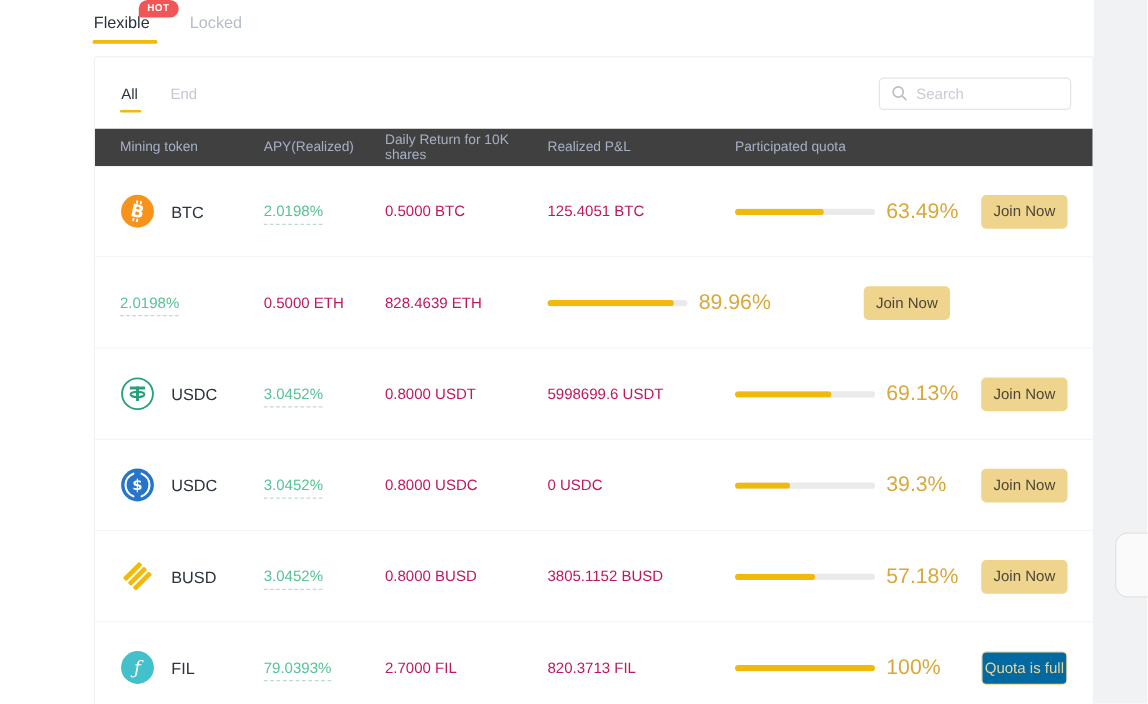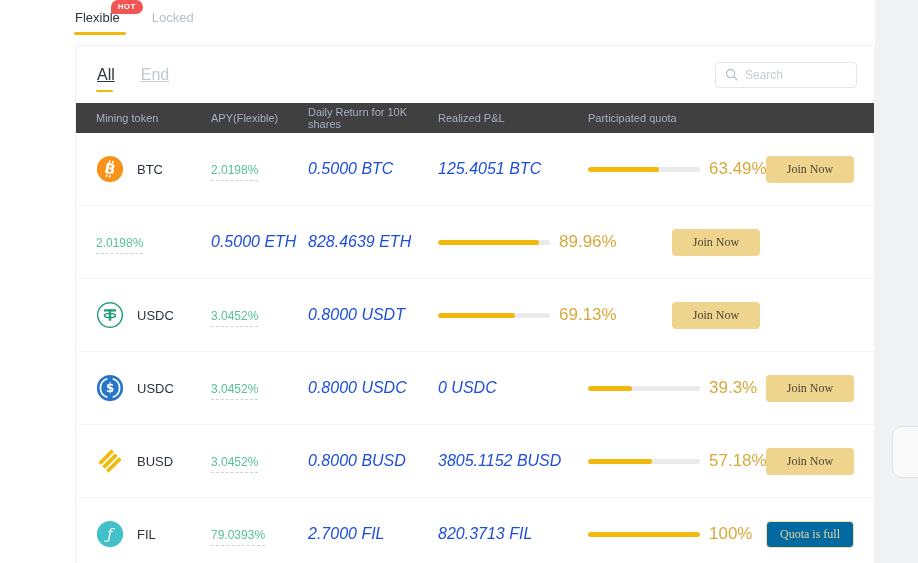--- a/index.html
+++ b/index.html
@@ -44,30 +44,30 @@
     position:absolute; left:75px; top:45px; width:800px; height:600px;
     background:#fff; border:1px solid #eff1f3; border-radius:2px;
   }
 
   
   .toolbar {
     height:57px; display:flex; align-items:center; justify-content:space-between;
     padding:0 17px 0 20px;
   }
   .filters { display:flex; gap:24px; align-items:center; }
-  .filter { font-size:16px; padding:6px 1px; position:relative; cursor:pointer;text-decoration:underline; }
+  .filter { font-size:12px; padding:6px 1px; position:relative; cursor:pointer; }
   .filter.active { color:#2c333d; }
   .filter.active::after {
     content:""; position:absolute; left:0; bottom:-2px; width:17px; height:2px;
     background:var(--accent-yellow); border-radius:2px;
   }
   .filter.inactive { color:#c2c8d1; }
 
   .search-box {
-    width:142px; height:26px; border:1px solid #e2e5e9; border-radius:4px;
+    width:154px; height:26px; border:1px solid #e2e5e9; border-radius:4px;
     display:flex; align-items:center; gap:7px; padding:0 9px; background:#fff;
   }
   .search-box svg { flex:0 0 auto; }
   .search-box input {
     border:none; outline:none; width:100%; font-size:12px;
     font-family:"Liberation Sans", sans-serif; color:#444;
   }
   .search-box input::placeholder { color:#c7ccd4; }
 
   
@@ -84,30 +84,30 @@
   .row { height:73px; border-bottom:1px solid #f2f3f5; background:#fff; }
   .token-cell { display:flex; align-items:center; gap:13px; }
   .coin { width:28px; height:28px; display:inline-block; }
   .coin svg { width:28px; height:28px; display:block; }
   .token-name { font-size:13px; color:#2c333d; }
   .apy-wrap { justify-self:start; }
   .apy-val {
     font-size:12px; color:var(--apy-green);
     border-bottom:1px dashed #c3d9cf; padding-bottom:3px; cursor:pointer;
   }
-  .daily, .pnl { font-size:16px; color:#1d4ed8;font-style:italic; }
+  .daily, .pnl { font-size:12px; color:#be185d; }
   .quota { display:flex; align-items:center; gap:9px; padding-right:12px; }
   .bar { flex:0 0 112px; height:5px; background:#e9eaec; border-radius:3px; overflow:hidden; }
   .fill { height:100%; background:var(--accent-yellow); border-radius:3px; }
   .pct { flex:1; text-align:right; font-size:17px; color:var(--quota-percent-gold); white-space:nowrap; }
   .actions { text-align:right; }
   .join {
-    width:88px; height:27px; border:none; border-radius:4px;
+    width:69px; height:27px; border:none; border-radius:4px;
     background:var(--join-button-bg); color:var(--join-button-text);
-    font-size:12px; font-family:Liberation Serif, serif; cursor:pointer;
+    font-size:12px; font-family:Liberation Sans, sans-serif; cursor:pointer;
   }
   .join.full {
     background:#0369a1; border:1px solid var(--quota-full-border);
     color:var(--quota-full-text); cursor:default;
   }
 </style>
 </head>
 <body>
 
 <div class="stage">
@@ -134,21 +134,21 @@
         <svg width="13" height="13" viewBox="0 0 14 14" fill="none">
           <circle cx="6" cy="6" r="4.4" stroke="#b9c0ca" stroke-width="1.4"></circle>
           <line x1="9.4" y1="9.4" x2="12.6" y2="12.6" stroke="#b9c0ca" stroke-width="1.4" stroke-linecap="round"></line>
         </svg>
         <input type="text" placeholder="Search" style="">
       </div>
     </div>
 
     <div class="grid-row thead">
       <div>Mining token</div>
-      <div>APY(Flexible)</div>
+      <div>APY(Realized)</div>
       <div>Daily Return for 10K shares</div>
       <div>Realized P&amp;L</div>
       <div>Participated quota</div>
       <div></div>
     </div>
 
     <div>
         <div class="grid-row row">
     <div class="token-cell">
       <span class="coin">
@@ -199,20 +199,21 @@
                 <circle cx="16" cy="16" r="14.1" fill="#fff" stroke="var(--usdt)" stroke-width="1.7"></circle>
                 <rect x="9" y="9.4" width="14" height="2.7" fill="var(--usdt)"></rect>
                 <rect x="14.65" y="9.4" width="2.7" height="13.2" fill="var(--usdt)"></rect>
                 <ellipse cx="16" cy="16.6" rx="6.3" ry="2.4" fill="none" stroke="var(--usdt)" stroke-width="1.8"></ellipse>
               </svg>
             </span>
       <span class="token-name">USDC</span>
     </div>
     <div class="apy-wrap"><span class="apy-val">3.0452%</span></div>
     <div class="daily">0.8000 USDT</div>
+    <div class="pnl">5998699.6 USDT</div>
     <div class="quota">
       <div class="bar">
         <div class="fill" style="width: 69.13%;"></div>
       </div>
       <span class="pct">69.13%</span>
     </div>
     <div class="actions">
       <button class="join">Join Now</button>
     </div>
   </div>

